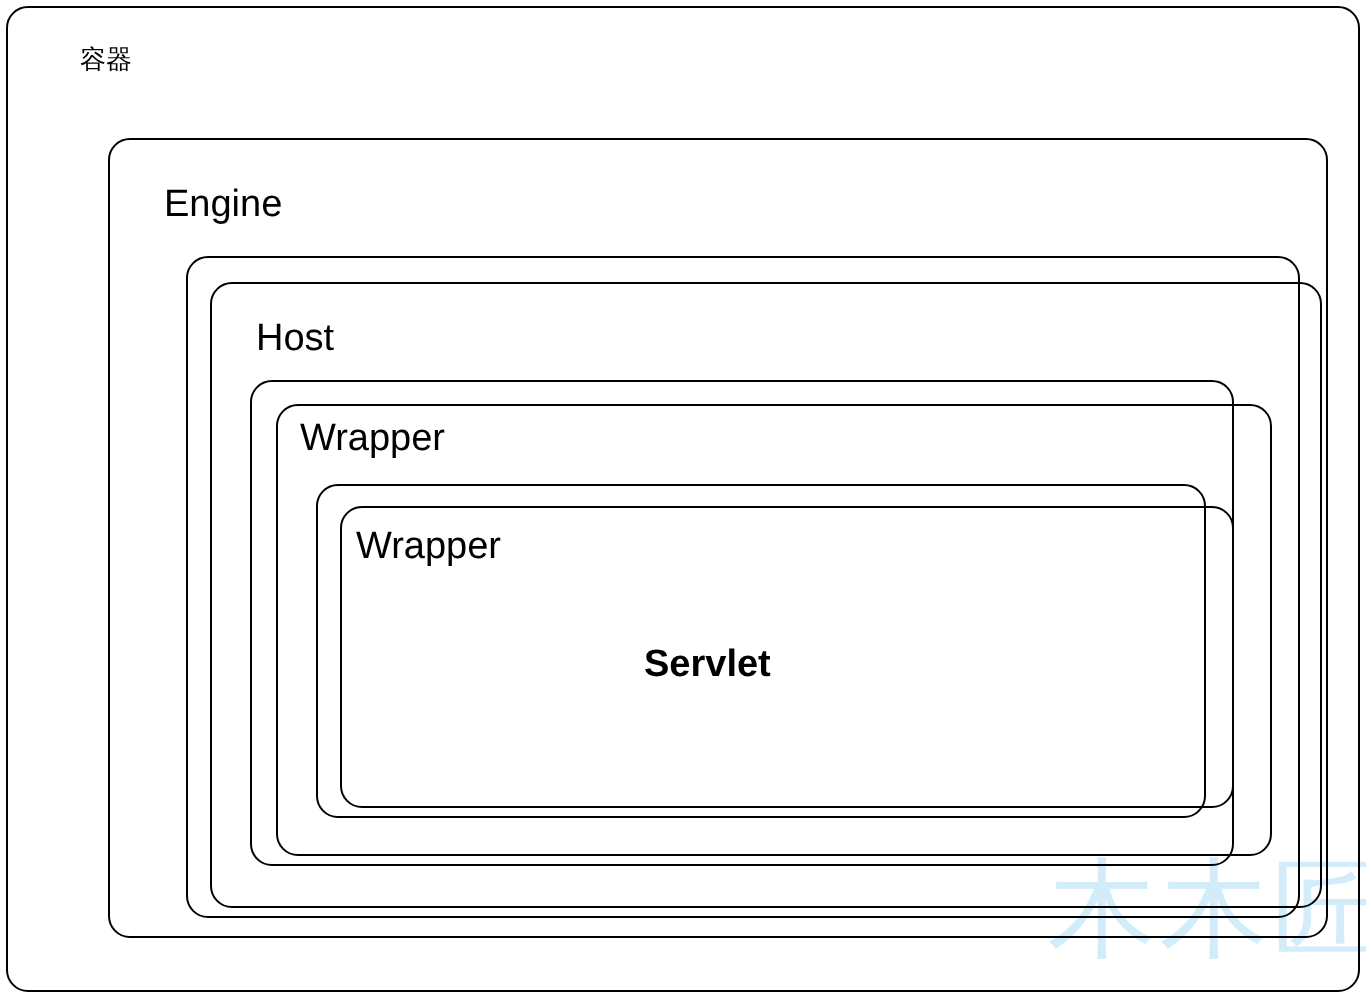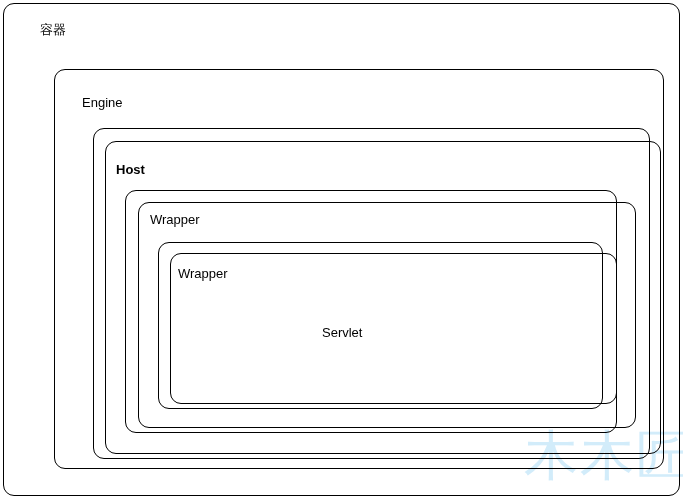--- a/index.html
+++ b/index.html
@@ -18,37 +18,37 @@
   }
   .box {
     position: absolute;
     border: 1.5px solid #000000;
     border-radius: 11px;
     background: transparent;
     box-sizing: border-box;
   }
   .label {
     position: absolute;
-    font-size: 13px;
+    font-size: 19px;
     line-height: 18px;
     color: #000000;
     white-space: nowrap;
     background: transparent;
   }
   .label-container {
     left: 40px;
     top: 19px;
     font-size: 13px;
     line-height: 22px;
   }
   .label-engine  { left: 82px;  top: 94px;  }
-  .label-host    { left: 116px; top: 161px; font-weight: bold; }
+  .label-host    { left: 128px; top: 161px; }
   .label-context { left: 150px; top: 211px; }
   .label-wrapper { left: 178px; top: 265px; }
-  .label-servlet { left: 322px; top: 324px; }
+  .label-servlet { left: 322px; top: 324px; font-weight: bold; }
 
   .box-container { left: 3px;   top: 3px;   width: 677px; height: 493px; }
   .box-engine    { left: 54px;  top: 69px;  width: 610px; height: 400px; }
   .box-host-a    { left: 93px;  top: 128px; width: 557px; height: 331px; }
   .box-host-b    { left: 105px; top: 141px; width: 556px; height: 313px; }
   .box-context-a { left: 125px; top: 190px; width: 492px; height: 243px; }
   .box-context-b { left: 138px; top: 202px; width: 498px; height: 226px; }
   .box-wrapper-a { left: 158px; top: 242px; width: 445px; height: 167px; }
   .box-wrapper-b { left: 170px; top: 253px; width: 447px; height: 151px; }
 

